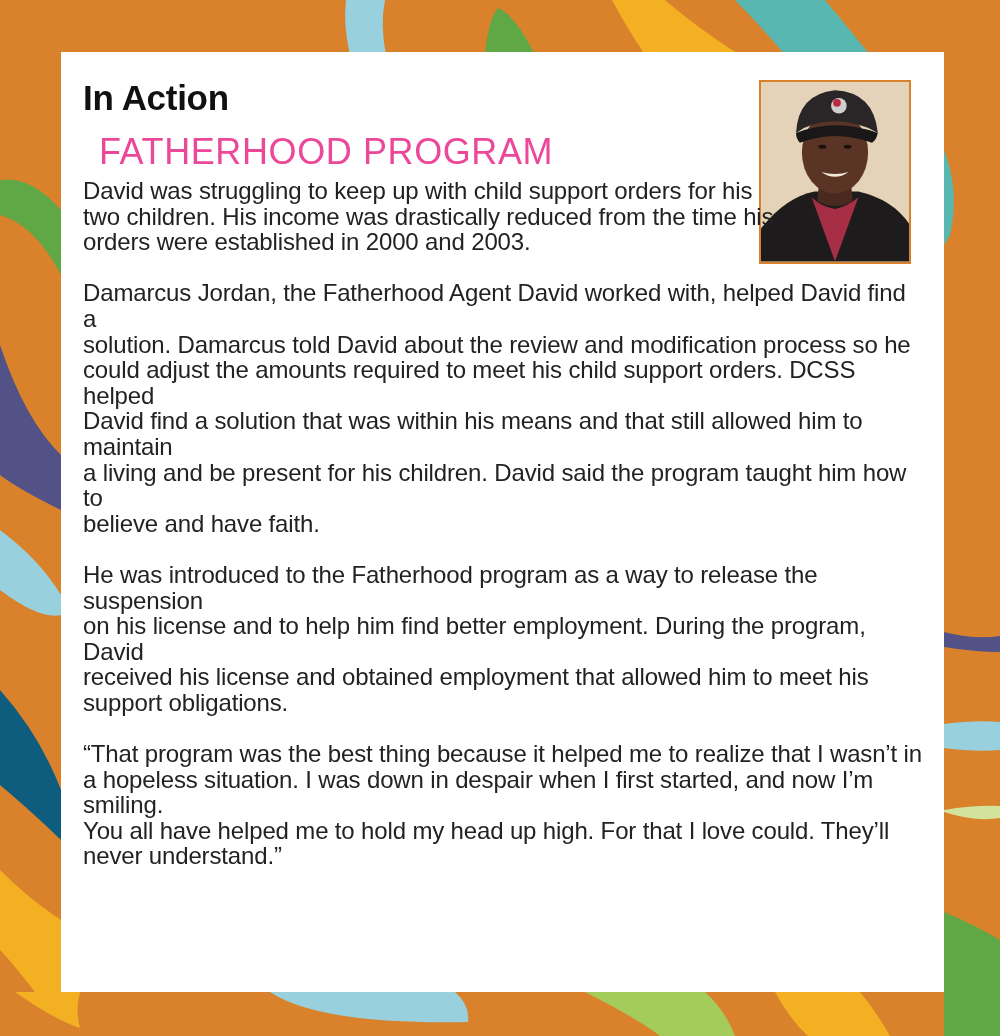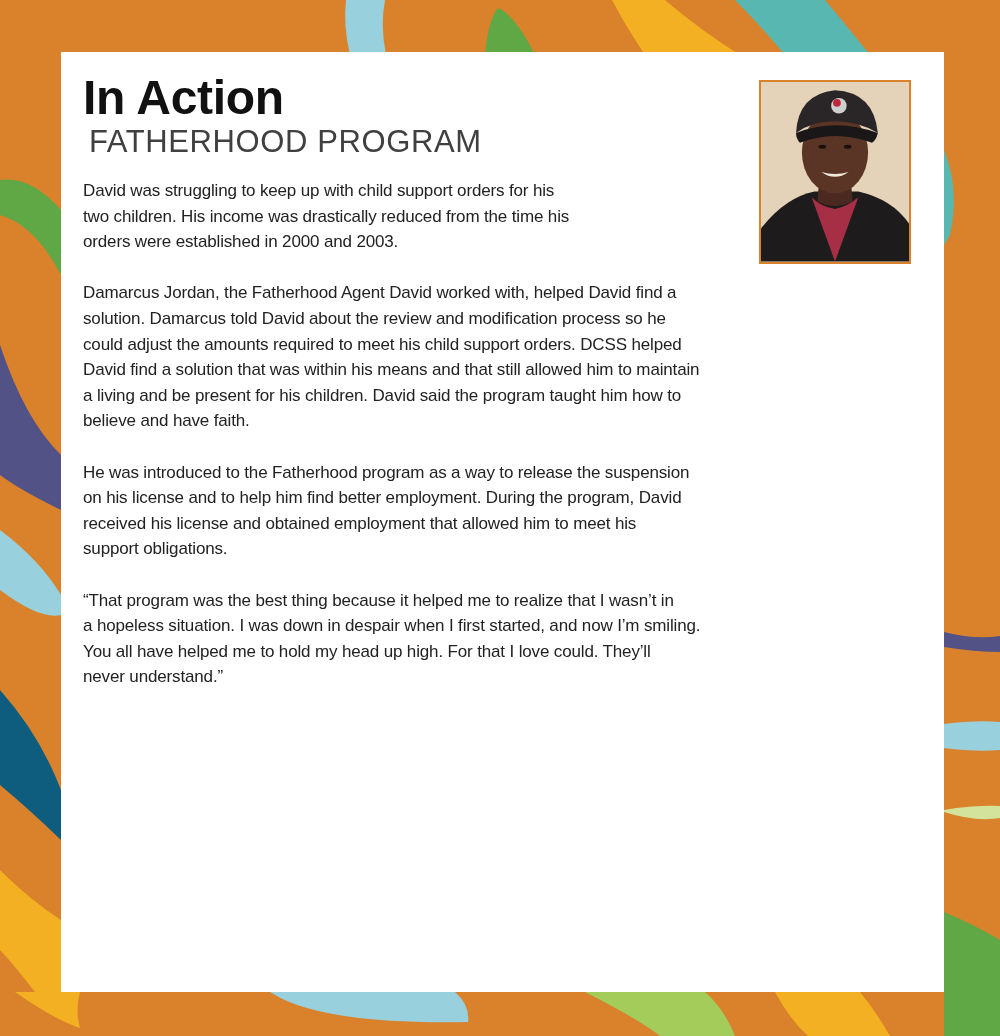--- a/index.html
+++ b/index.html
@@ -8,37 +8,37 @@
     background: #d9822b;
     font-family: "Liberation Sans", "DejaVu Sans", sans-serif;
   }
   .bg { position: absolute; left: 0; top: 0; width: 1000px; height: 1036px; }
   .card {
     position: absolute; left: 61px; top: 52px; width: 883px; height: 940px;
     background: #ffffff;
   }
   .title {
     position: absolute; left: 22px; top: 26px; margin: 0;
-    font-size: 48px; font-weight: 700; color: #111; letter-spacing: -0.3px;
+    font-size: 35px; font-weight: 700; color: #111; letter-spacing: -0.3px;
     line-height: 40px;
   }
   .subtitle {
-    position: absolute; left: 22px; top: 68px; margin: 6px;
-    font-size: 31px; font-weight: 400; color: #404040; letter-spacing: 0.6px;
+    position: absolute; left: 22px; top: 68px; margin: 16px;
+    font-size: 36px; font-weight: 400; color: #ec4899; letter-spacing: 0.6px;
     line-height: 32px;
   }
   .photo {
     position: absolute; left: 698px; top: 28px; width: 152px; height: 184px;
     border: 2px solid #d9822b; box-sizing: border-box; overflow: hidden;
     background: #e6d6bd;
   }
   .photo svg { width: 100%; height: 100%; display: block; }
   .body-text {
     position: absolute; left: 22px; top: 126px; width: 840px;
-    font-size: 17px; line-height: 25.6px; color: #222;
+    font-size: 24px; line-height: 25.6px; color: #222;
     letter-spacing: -0.15px;
   }
   .para { margin: 0 0 25.6px 0; white-space: pre-line; }
 </style>
 </head>
 <body>
 
 <svg class="bg" viewBox="0 0 1000 1036" xmlns="http://www.w3.org/2000/svg">
   <rect width="1000" height="1036" fill="#d9822b"></rect>
 

